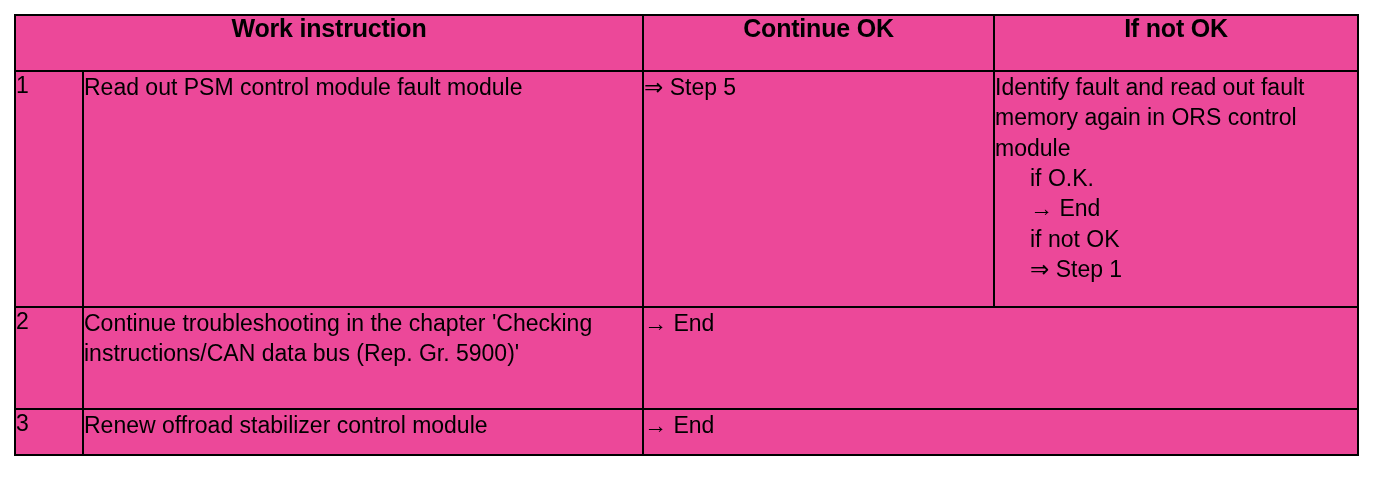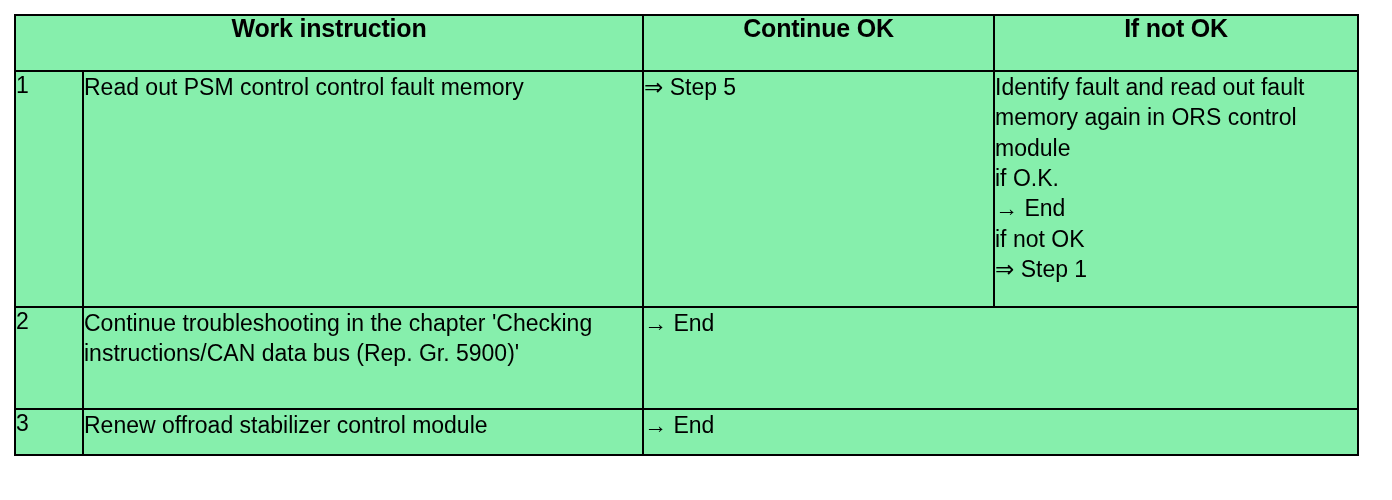--- a/index.html
+++ b/index.html
@@ -36,21 +36,21 @@
     table-layout: fixed;
     width: 1343px;
     background: #ffffff;
   }
 
   table.wi-table td,
   table.wi-table th {
     border: 2px solid #000000;
     vertical-align: top;
     padding: 0;
-    background: #86efac;
+    background: #ec4899;
   }
 
   
   col.c-num   { width: 68px; }
   col.c-instr { width: 560px; }
   col.c-ok    { width: 351px; }
   col.c-notok { width: 364px; }
 
   
   .hdr-cell {
@@ -80,21 +80,21 @@
 
   .body-cell .line {
     white-space: pre-wrap;
   }
 
   
   .row-1 .num-cell { height: 234px; }
   .row-2 .num-cell { height: 100px; }
   .row-3 .num-cell { height: 44px; }
 
-  .nowrap { white-space: nowrap; }
+  .nowrap { white-space: nowrap; padding-left: 35px; }
 </style>
 </head>
 <body>
 
 <div id="page">
   <div class="table-wrap">
     <table class="wi-table">
       <colgroup>
         <col class="c-num">
         <col class="c-instr">
@@ -105,21 +105,21 @@
         <tr>
           <th class="hdr-cell" colspan="2">Work instruction</th>
           <th class="hdr-cell">Continue OK</th>
           <th class="hdr-cell">If not OK</th>
         </tr>
       </thead>
       <tbody>
 
         <tr class="row-1">
           <td class="num-cell">1</td>
-          <td class="body-cell">Read out PSM control control fault memory</td>
+          <td class="body-cell">Read out PSM control module fault module</td>
           <td class="body-cell">⇒ Step 5</td>
           <td class="body-cell">
             <div class="line">Identify fault and read out fault memory again in ORS control module</div>
             <div class="line nowrap">if O.K.</div>
             <div class="line nowrap">→ End</div>
             <div class="line nowrap">if not OK</div>
             <div class="line nowrap">⇒ Step 1</div>
           </td>
         </tr>
 

